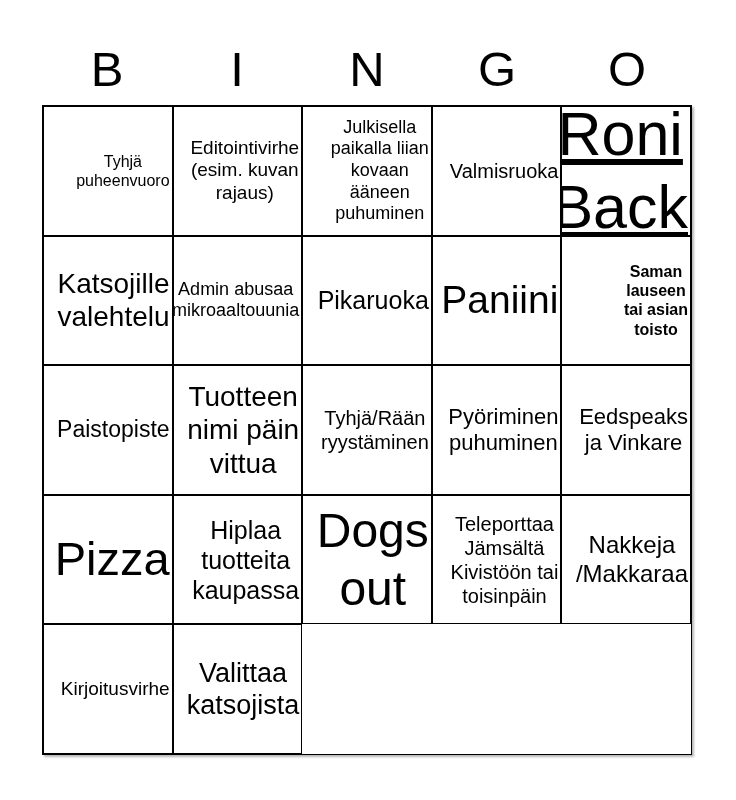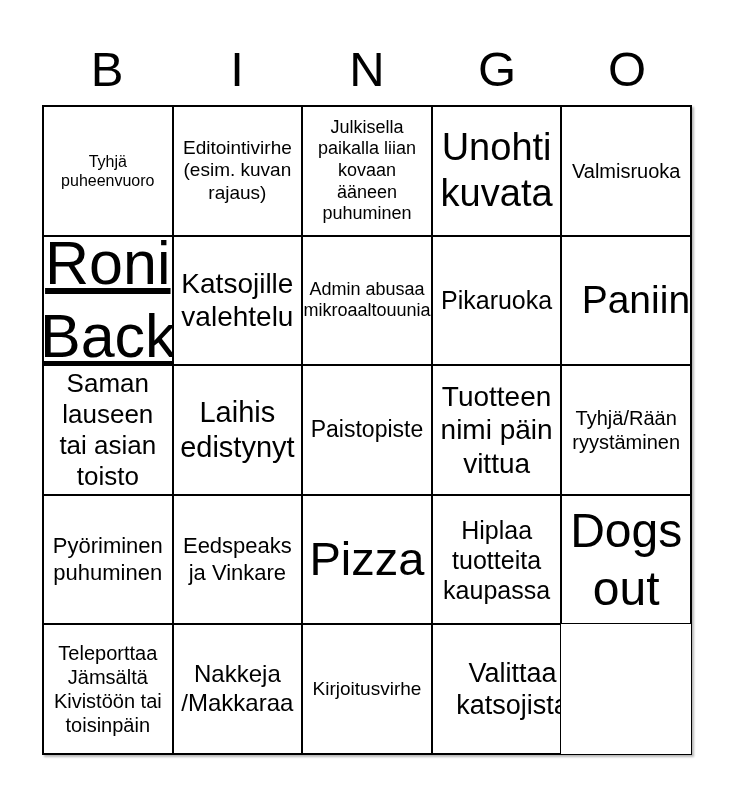--- a/index.html
+++ b/index.html
@@ -42,21 +42,21 @@
     grid-template-rows: repeat(5, 1fr);
     border: 1px solid #000000;
     box-shadow: 2px 2px 2px #b8b8b8;
     background: #ffffff;
   }
   .cell {
     box-sizing: border-box;
     border: 1px solid #000000;
     display: flex;
     align-items: center;
-    justify-content: center;
+    justify-content: flex-end;
     text-align: center;
     padding: 2px;
     overflow: hidden;
     background: #ffffff;
   }
   .cell-text {
     white-space: pre-line;
     line-height: 1.2;
     color: #000000;
   }
@@ -85,24 +85,20 @@
 rajaus)</span>
       </div>
       <div class="cell">
         <span class="cell-text" style="font-size: 18px;">Julkisella
 paikalla liian
 kovaan
 ääneen
 puhuminen</span>
       </div>
       <div class="cell">
-        <span class="cell-text" style="font-size: 38px;">Unohti
-kuvata</span>
-      </div>
-      <div class="cell">
         <span class="cell-text" style="font-size: 20px;">Valmisruoka</span>
       </div>
       <div class="cell">
         <span class="cell-text" style="font-size: 61px; text-decoration: underline;">Roni
 Back</span>
       </div>
       <div class="cell">
         <span class="cell-text" style="font-size: 28px;">Katsojille
 valehtelu</span>
       </div>
@@ -110,28 +106,24 @@
         <span class="cell-text" style="font-size: 18px;">Admin abusaa
 mikroaaltouunia</span>
       </div>
       <div class="cell">
         <span class="cell-text" style="font-size: 25px;">Pikaruoka</span>
       </div>
       <div class="cell">
         <span class="cell-text" style="font-size: 39px; margin-left: 28px;">Paniini</span>
       </div>
       <div class="cell">
-        <span class="cell-text" style="font-size: 26px;">Saman
+        <span class="cell-text" style="font-size: 16px; font-weight: bold;">Saman
 lauseen
 tai asian
 toisto</span>
-      </div>
-      <div class="cell">
-        <span class="cell-text" style="font-size: 29px;">Laihis
-edistynyt</span>
       </div>
       <div class="cell">
         <span class="cell-text" style="font-size: 23px;">Paistopiste</span>
       </div>
       <div class="cell">
         <span class="cell-text" style="font-size: 28px;">Tuotteen
 nimi päin
 vittua</span>
       </div>
       <div class="cell">

